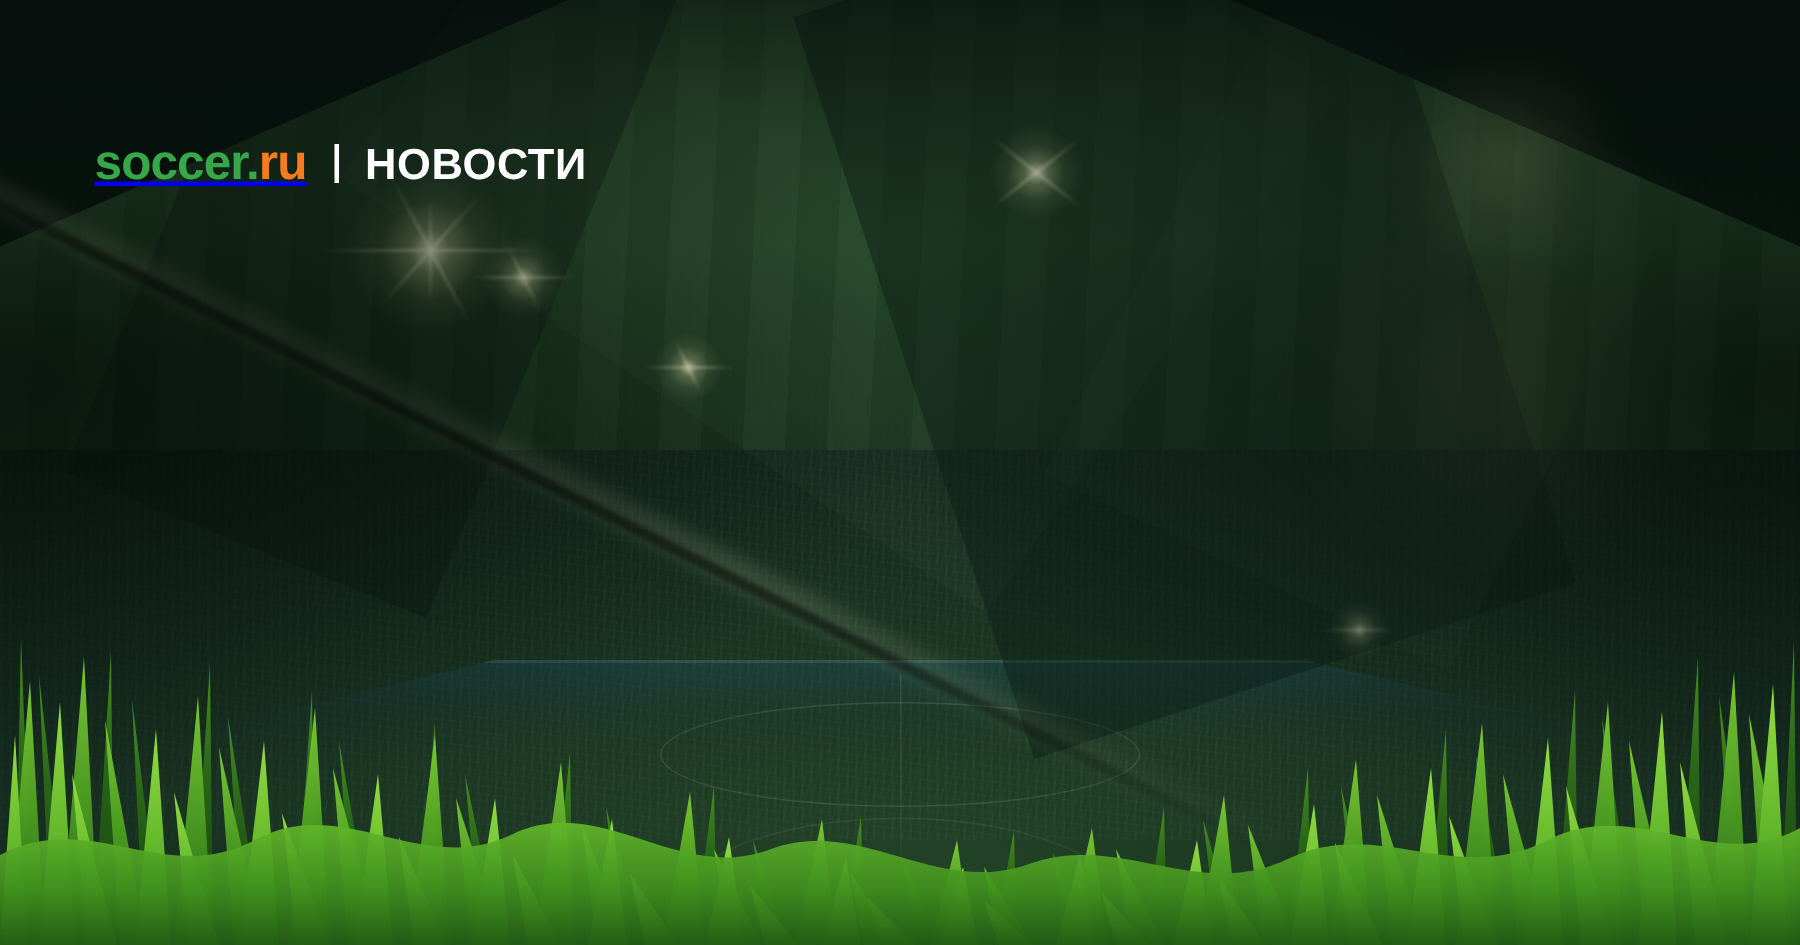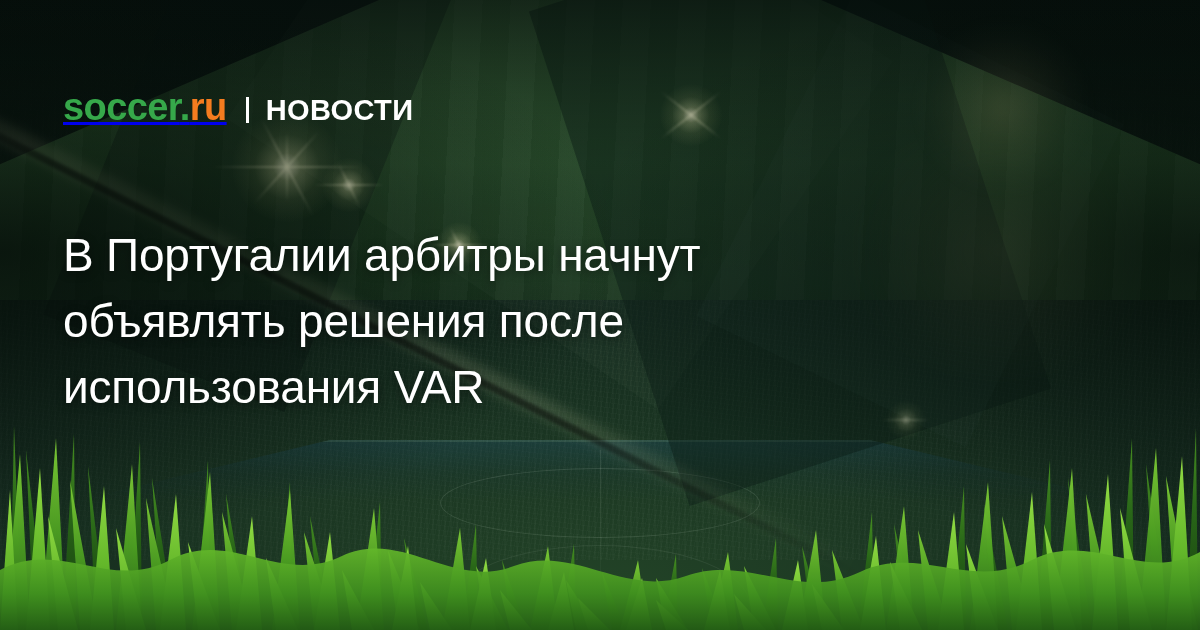--- a/index.html
+++ b/index.html
@@ -161,21 +161,21 @@
   .header {
     position: absolute;
     top: 48px;
     left: 63px;
     display: flex;
     align-items: baseline;
     gap: 0;
     z-index: 20;
   }
   .logo {
-    font-size: 38px;
+    font-size: 33px;
     font-weight: bold;
     letter-spacing: -0.6px;
     line-height: 1;
     white-space: nowrap;
   }
   .logo-soccer { color: #36a84a; }
   .logo-dot    { color: #36a84a; }
   .logo-ru     { color: #f57c1f; }
 
   .divider {
@@ -409,19 +409,14 @@
   </div>
 
   <div class="header">
     <a class="logo" href="#">
       <span class="logo-soccer">soccer</span><span class="logo-dot">.</span><span class="logo-ru">ru</span>
     </a>
     <span class="divider"></span>
     <span class="section-label">НОВОСТИ</span>
   </div>
 
-  <h1 class="headline">
-    <span class="ln">В Португалии арбитры начнут</span>
-    <span class="ln">объявлять решения после</span>
-    <span class="ln">использования VAR</span>
-  </h1>
 
 </div>
 
 </body></html>

